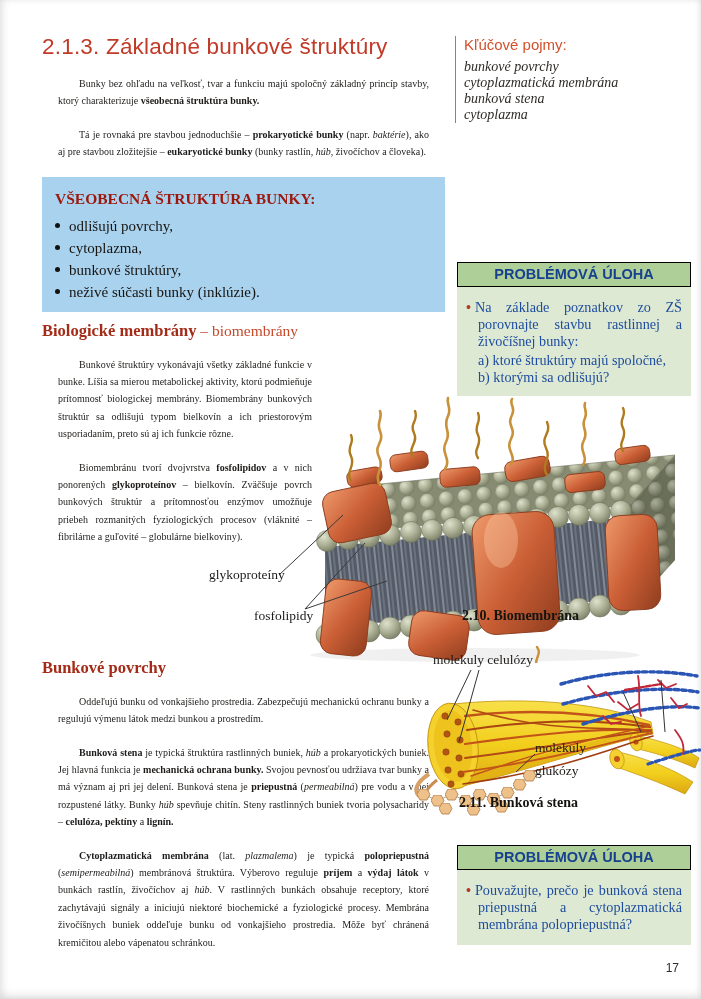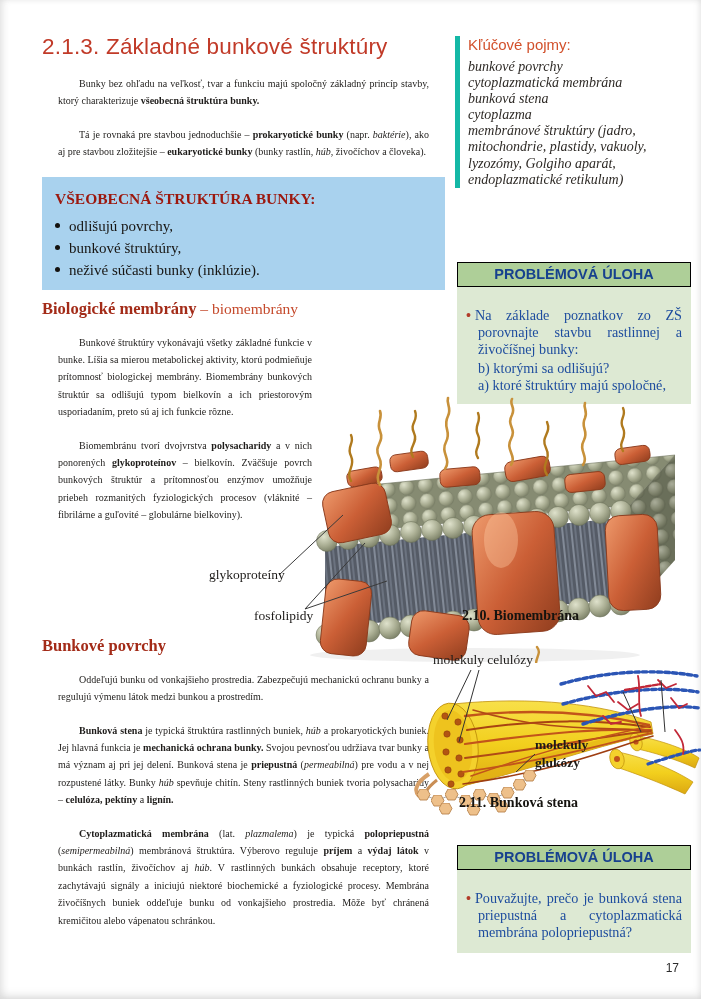--- a/index.html
+++ b/index.html
@@ -18,46 +18,46 @@
   .blue-item::before{content:"";display:inline-block;width:5px;height:5px;border-radius:50%;
           background:#14120f;margin-right:9px;vertical-align:2.5px;}
   .sec-h{margin:9px 0 3px 0;font-size:16.5px;line-height:19px;}
   .sec-h-b{color:#a32b18;font-weight:bold;}
   .sec-h-r{color:#c54a2c;font-weight:normal;font-size:15.5px;}
   .sec-h2{margin-top:112px;color:#a32b18;font-weight:bold;}
   .run-b{font-weight:bold;}
   .run-i{font-style:italic;}
   .fig-spacer{float:right;width:117px;height:176px;margin-top:35px;}
   
-  .kw-col{position:absolute;left:455px;top:36px;width:238px;border-left:5px solid #14b8a6;
+  .kw-col{position:absolute;left:455px;top:36px;width:238px;border-left:1px solid #14b8a6;
           padding-left:8px;box-sizing:border-box;}
   .kw-heading{font-family:"Liberation Sans","DejaVu Sans",sans-serif;color:#d2512c;font-size:15px;
           margin-bottom:6px;}
   .kw-item{font-style:italic;font-size:14px;line-height:16.1px;color:#2e2a26;}
   
   .problem-box{position:absolute;left:457px;width:234px;}
   .pb1{top:262px;} .pb2{top:845px;}
   .pb-header{background:#aecf98;border:1px solid #000000;color:#17418e;text-align:center;
           font-family:"Liberation Sans","DejaVu Sans",sans-serif;font-weight:bold;font-size:14.5px;
           padding:3px 0 4px 0;}
-  .pb-body{background:#dde9d3;padding:20px 9px 10px 9px;font-size:14.2px;line-height:17.2px;
+  .pb-body{background:#dde9d3;padding:12px 9px 10px 9px;font-size:14.2px;line-height:17.2px;
           color:#1d4c9e;text-align:justify;}
   .pb-bullet{padding-left:12px;text-indent:-12px;margin-bottom:1px;}
   .pb-dot{color:#b23b28;font-weight:bold;margin-right:4px;}
   .pb-sub{padding-left:12px;}
   
   .fig{position:absolute;}
   .fig1{left:175px;top:395px;width:510px;height:268px;}
   .fig2{left:413px;top:646px;width:288px;height:176px;}
   .fig svg{position:absolute;left:0;top:0;}
   .fig-label{position:absolute;font-size:13.5px;color:#1d1b19;}
   #lab-glyko{left:34px;top:172px;}
   #lab-fosfo{left:79px;top:213px;}
   #lab-celu{left:20px;top:6px;}
-  #lab-gluk{left:122px;top:90px;width:74px;line-height:18px;font-weight:bold;}
+  #lab-gluk{left:122px;top:90px;width:74px;line-height:23px;}
   #lab-poly{left:188px;top:84px;width:100px;line-height:15px;}
   .fig-caption{position:absolute;font-weight:bold;font-size:14px;color:#15130f;}
   #cap1{left:287px;top:213px;}
   #cap2{left:46px;top:149px;}
   .page-num{position:absolute;right:22px;bottom:24px;font-family:"Liberation Sans","DejaVu Sans",sans-serif;
           font-size:12px;color:#2c2c2c;}
 </style>
 </head>
 <body>
 
@@ -65,53 +65,53 @@
 
   <div class="main-col">
     <h1 class="title">2.1.3. Základné bunkové štruktúry</h1>
     <p class="body-p"><span>Bunky bez ohľadu na veľkosť, tvar a funkciu majú spoločný základný princíp stavby, ktorý charakterizuje </span><span class="run-b">všeobecná štruktúra bunky.</span></p>
     <p class="body-p"><span>Tá je rovnaká pre stavbou jednoduchšie – </span><span class="run-b">prokaryotické bunky</span><span> (napr. </span><span class="run-i">baktérie</span><span>), ako aj pre stavbou zložitejšie – </span><span class="run-b">eukaryotické bunky</span><span> (bunky rastlín, </span><span class="run-i">húb</span><span>, živočíchov a človeka).</span></p>
 
     <div class="blue-box">
       <div class="blue-box-heading">VŠEOBECNÁ ŠTRUKTÚRA BUNKY:</div>
       <div>
           <div class="blue-item">odlišujú povrchy,</div>
+          <div class="blue-item">cytoplazma,</div>
           <div class="blue-item">bunkové štruktúry,</div>
           <div class="blue-item">neživé súčasti bunky (inklúzie).</div>
         </div>
     </div>
 
     <h2 class="sec-h"><span class="sec-h-b">Biologické membrány</span><span class="sec-h-r"> – biomembrány</span></h2>
     <p class="body-p"><span class="fig-spacer"></span><span><span>Bunkové štruktúry vykonávajú všetky základné funkcie v bunke. Líšia sa mierou metabolickej aktivity, ktorú podmieňuje prítomnosť biologickej membrány. Biomembrány bunkových štruktúr sa odlišujú typom bielkovín a ich priestorovým usporiadaním, preto sú aj ich funkcie rôzne.</span></span></p>
-    <p class="body-p"><span>Biomembránu tvorí dvojvrstva </span><span class="run-b">polysacharidy</span><span> a v nich ponorených </span><span class="run-b">glykoproteínov</span><span> – bielkovín.</span><span> Zväčšuje povrch bunkových štruktúr a prítomnosťou enzýmov umožňuje priebeh rozmanitých fyziologických procesov (vláknité – fibrilárne a guľovité – globulárne bielkoviny).</span></p>
+    <p class="body-p"><span>Biomembránu tvorí dvojvrstva </span><span class="run-b">fosfolipidov</span><span> a v nich ponorených </span><span class="run-b">glykoproteínov</span><span> – bielkovín.</span><span> Zväčšuje povrch bunkových štruktúr a prítomnosťou enzýmov umožňuje priebeh rozmanitých fyziologických procesov (vláknité – fibrilárne a guľovité – globulárne bielkoviny).</span></p>
 
     <h2 class="sec-h sec-h2">Bunkové povrchy</h2>
     <p class="body-p"><span>Oddeľujú bunku od vonkajšieho prostredia. Zabezpečujú mechanickú ochranu bunky a regulujú výmenu látok medzi bunkou a prostredím.</span></p>
     <p class="body-p"><span class="run-b">Bunková stena</span><span> je typická štruktúra rastlinných buniek, </span><span class="run-i">húb</span><span> a prokaryotických buniek. Jej hlavná funkcia je </span><span class="run-b">mechanická ochrana bunky.</span><span> Svojou pevnosťou udržiava tvar bunky a má význam aj pri jej delení. Bunková stena je </span><span class="run-b">priepustná</span><span> (</span><span class="run-i">permeabilná</span><span>) pre vodu a v nej rozpustené látky. Bunky </span><span class="run-i">húb</span><span> spevňuje chitín. Steny rastlinných buniek tvoria polysacharidy – </span><span class="run-b">celulóza, pektíny</span><span> a </span><span class="run-b">lignín.</span></p>
     <p class="body-p"><span class="run-b">Cytoplazmatická membrána</span><span> (lat. </span><span class="run-i">plazmalema</span><span>) je typická </span><span class="run-b">polopriepustná</span><span> (</span><span class="run-i">semipermeabilná</span><span>) membránová štruktúra. Výberovo reguluje </span><span class="run-b">príjem</span><span> a </span><span class="run-b">výdaj látok</span><span> v bunkách rastlín, živočíchov aj </span><span class="run-i">húb</span><span>. V rastlinných bunkách obsahuje receptory, ktoré zachytávajú signály a iniciujú niektoré biochemické a fyziologické procesy. Membrána živočíšnych buniek oddeľuje bunku od vonkajšieho prostredia. Môže byť chránená kremičitou alebo vápenatou schránkou.</span></p>
   </div>
 
   <div class="kw-col">
     <div class="kw-heading">Kľúčové pojmy:</div>
     <div>
         <div class="kw-item">bunkové povrchy</div>
         <div class="kw-item">cytoplazmatická membrána</div>
         <div class="kw-item">bunková stena</div>
         <div class="kw-item">cytoplazma</div>
-        <div class="kw-item">membránové štruktúry (jadro, mitochondrie, plastidy, vakuoly, lyzozómy, Golgiho aparát, endoplazmatické retikulum)</div>
       </div>
   </div>
 
   <div class="problem-box pb1">
     <div class="pb-header">PROBLÉMOVÁ ÚLOHA</div>
     <div class="pb-body">
       <div class="pb-bullet"><span class="pb-dot">•</span><span>Na základe poznatkov zo ZŠ porovnajte stavbu rastlinnej a živočíšnej bunky:</span></div>
       <div>
+          <div class="pb-sub">a) ktoré štruktúry majú spoločné,</div>
           <div class="pb-sub">b) ktorými sa odlišujú?</div>
-          <div class="pb-sub">a) ktoré štruktúry majú spoločné,</div>
         </div>
     </div>
   </div>
 
   <div class="fig fig1">
     <svg width="510" height="268" viewBox="0 0 510 268">
       <defs>
         <radialGradient id="gSph" cx="35%" cy="30%" r="78%">
           <stop offset="0" stop-color="#dfe2cc"></stop>
             <stop offset="0.55" stop-color="#a9ad92"></stop>

